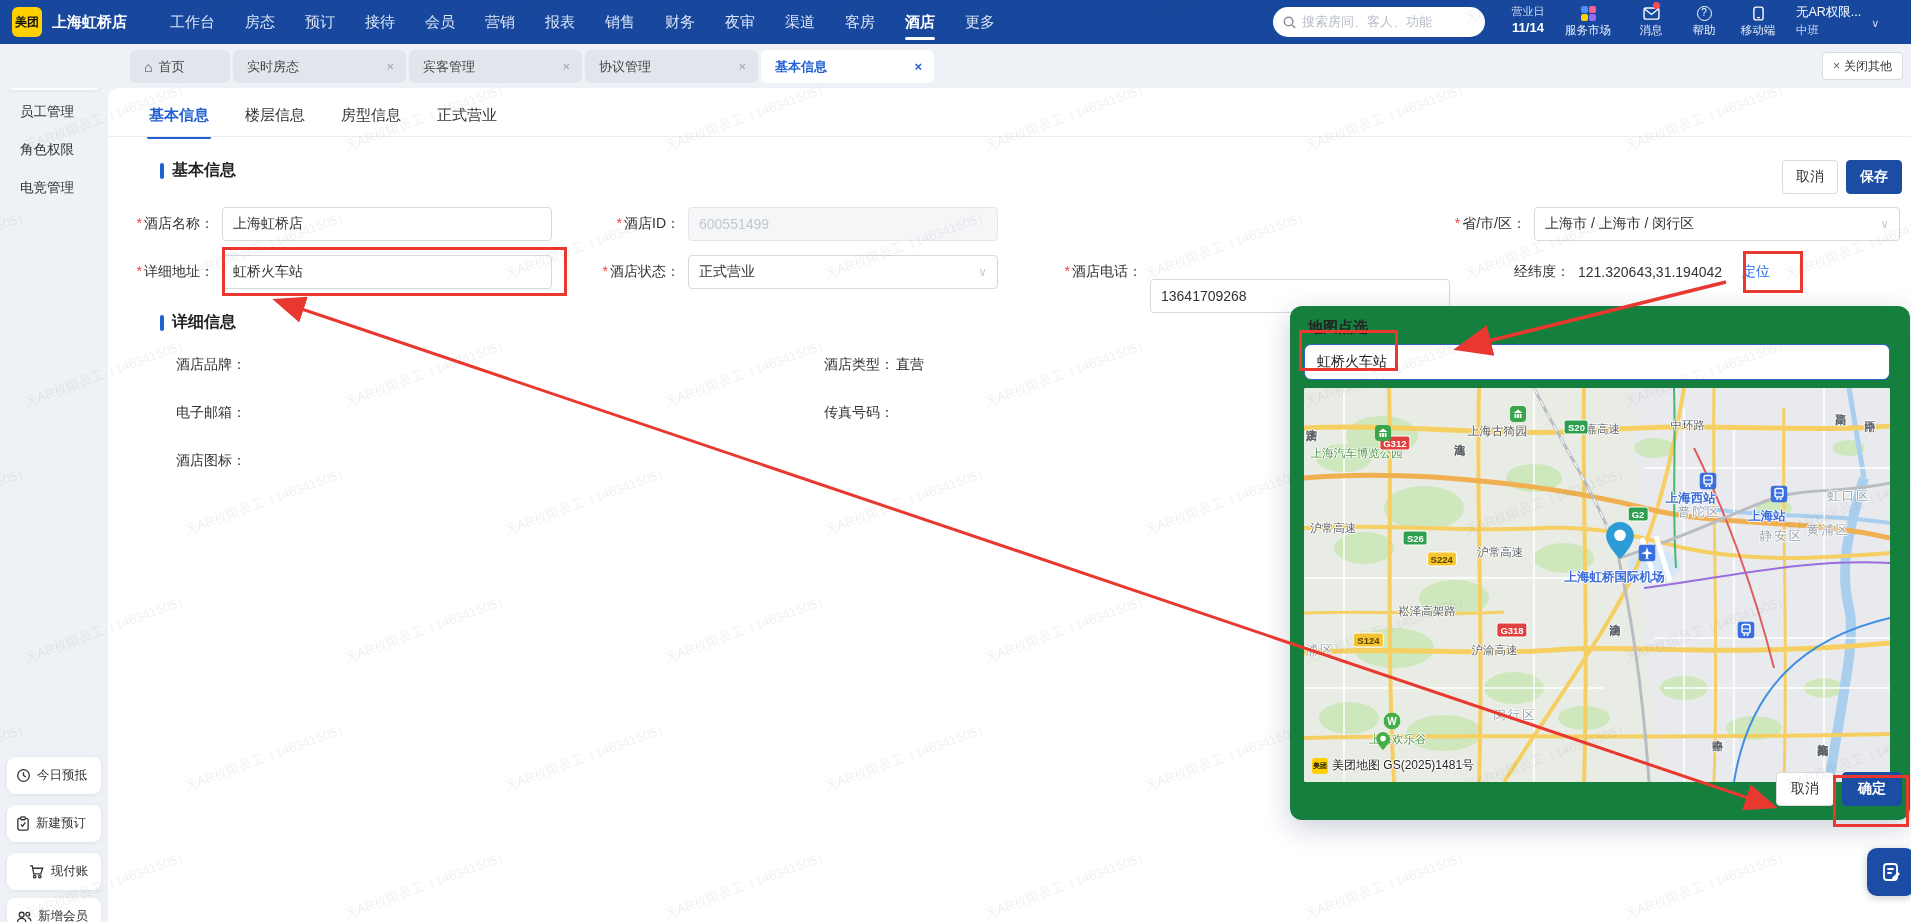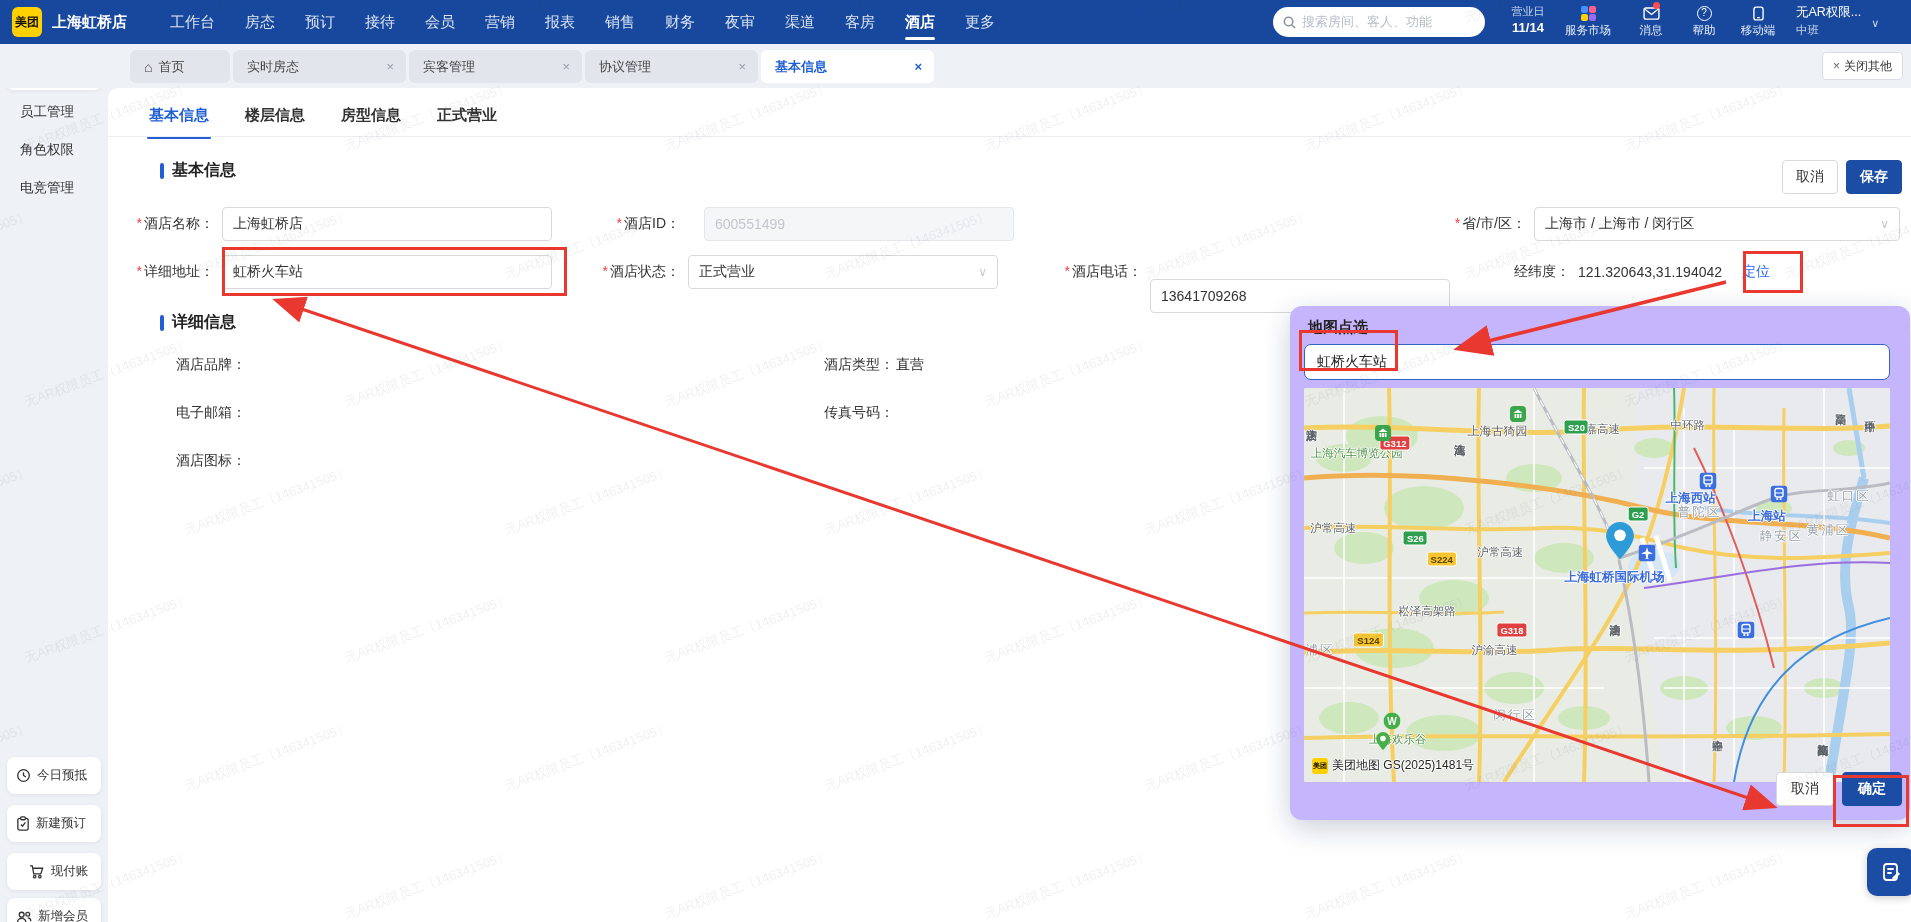--- a/index.html
+++ b/index.html
@@ -52,21 +52,21 @@
   .side-item { width:96px; margin:0 6px; height:32px; line-height:32px; padding-left:14px;
     font-size:13.5px; color:#333; border-radius:8px; cursor:pointer; margin-top:6px; white-space:nowrap; }
   .side-item.active { background:#fff; color:#2160d3; font-weight:bold; box-shadow:0 1px 4px rgba(0,0,0,.06); }
   .qa-card { position:absolute; left:7px; width:94px; height:37px; background:#fff; border-radius:8px;
     display:flex; align-items:center; padding-left:9px; gap:6px; font-size:12.5px; color:#333;
     box-shadow:0 1px 4px rgba(0,0,0,.07); cursor:pointer; white-space:nowrap; }
 
   
   .content { position:absolute; left:108px; top:88px; width:1803px; height:834px; background:#fff; border-top-left-radius:10px; }
   .subtabs { position:absolute; left:39px; top:10px; display:flex; gap:32px; }
-  .subtab { font-size:15px; color:#333; font-weight:700; padding:8px 2px 14px; cursor:pointer; position:relative; white-space:nowrap; }
+  .subtab { font-size:15px; color:#333; font-weight:400; padding:8px 2px 14px; cursor:pointer; position:relative; white-space:nowrap; }
   .subtab.active { color:#2160d3; font-weight:bold; }
   .subtab.active::after { content:""; position:absolute; left:0; right:0; bottom:0; height:3px; background:#2160d3; border-radius:2px; }
   .hdivider { position:absolute; left:0; top:48px; width:1803px; height:1px; background:#ebedf0; }
   .sec-title { position:absolute; display:flex; align-items:center; gap:8px; font-size:16px; font-weight:bold; color:#222; }
   .sec-title .bar { width:4px; height:16px; background:#2160d3; border-radius:2px; }
   .btn { height:34px; border-radius:4px; font-size:14px; display:inline-flex; align-items:center; justify-content:center; cursor:pointer; }
   .btn-plain { background:#fff; border:1px solid #d9d9d9; color:#333; }
   .btn-primary { background:#1b4da5; border:1px solid #1b4da5; color:#fff; font-weight:bold; }
 
   .field { position:absolute; height:34px; display:flex; align-items:center; font-size:14px; color:#333; }
@@ -75,21 +75,21 @@
   .inp { height:34px; border:1px solid #d9d9d9; border-radius:4px; padding:0 10px; font-size:14px;
     color:#333; background:#fff; display:flex; align-items:center; position:relative; }
   input.inp { outline:none; }
   .dis { background:#f5f6f8; color:#c3c7cd; border-color:#e4e6ea; }
   .chev { position:absolute; right:10px; color:#c4c8cf; font-size:12px; }
   .link { color:#2468f0; cursor:pointer; font-size:14px; white-space:nowrap; }
   .dfield { position:absolute; display:flex; font-size:14px; color:#333; }
   .dfield .dval { color:#222; margin-left:2px; }
 
   
-  .dialog { position:absolute; left:1290px; top:306px; width:620px; height:514px; background:#c4b5fd;
+  .dialog { position:absolute; left:1290px; top:306px; width:620px; height:514px; background:#15803d;
     border-radius:12px; box-shadow:0 8px 28px rgba(15,35,80,.22); z-index:30; }
   .dlg-title { position:absolute; left:18px; top:12px; font-size:15px; font-weight:bold; color:#222; }
   .dlg-search { position:absolute; left:14px; top:38px; width:586px; height:36px; border:1px solid #3264c8;
     border-radius:7px; padding:0 12px; font-size:14px; color:#222; }
   .mapbox { position:absolute; left:14px; top:82px; width:586px; height:394px; overflow:hidden; border-radius:2px; background:#e9ece4; }
   .mapbox svg.basemap { position:absolute; inset:0; width:100%; height:100%; }
   .mlabel { position:absolute; transform:translate(-50%,-50%); white-space:nowrap; pointer-events:none;
     text-shadow:-1px 0 #fff,1px 0 #fff,0 -1px #fff,0 1px #fff; }
   .lbl-road { font-size:11.5px; color:#5a6066; }
   .lbl-road-v { font-size:11.5px; color:#5a6066; writing-mode:vertical-rl; }
@@ -290,21 +290,21 @@
     </div>
     <div class="btn btn-plain" style="position:absolute;left:1674px;top:72px;width:56px;">取消</div>
     <div class="btn btn-primary" style="position:absolute;left:1738px;top:72px;width:56px;">保存</div>
 
     <div class="field" style="left:-16px;top:119px;">
       <span class="lbl" style="width:130px;"><span class="star">*</span><span>酒店名称：</span></span>
       <input class="inp" style="width: 330px;" value="上海虹桥店">
     </div>
     <div class="field" style="left:432px;top:119px;">
       <span class="lbl" style="width:148px;"><span class="star">*</span><span>酒店ID：</span></span>
-      <div class="inp dis" style="width:310px;margin-left:16px;">600551499</div>
+      <div class="inp dis" style="width:310px;">600551499</div>
     </div>
     <div class="field" style="left:1252px;top:119px;">
       <span class="lbl" style="width:174px;"><span class="star">*</span><span>省/市/区：</span></span>
       <div class="inp" style="width:366px;">
         <span>上海市 / 上海市 / 闵行区</span>
         <span class="chev">∨</span>
       </div>
     </div>
 
     <div class="field" style="left:-16px;top:167px;">

